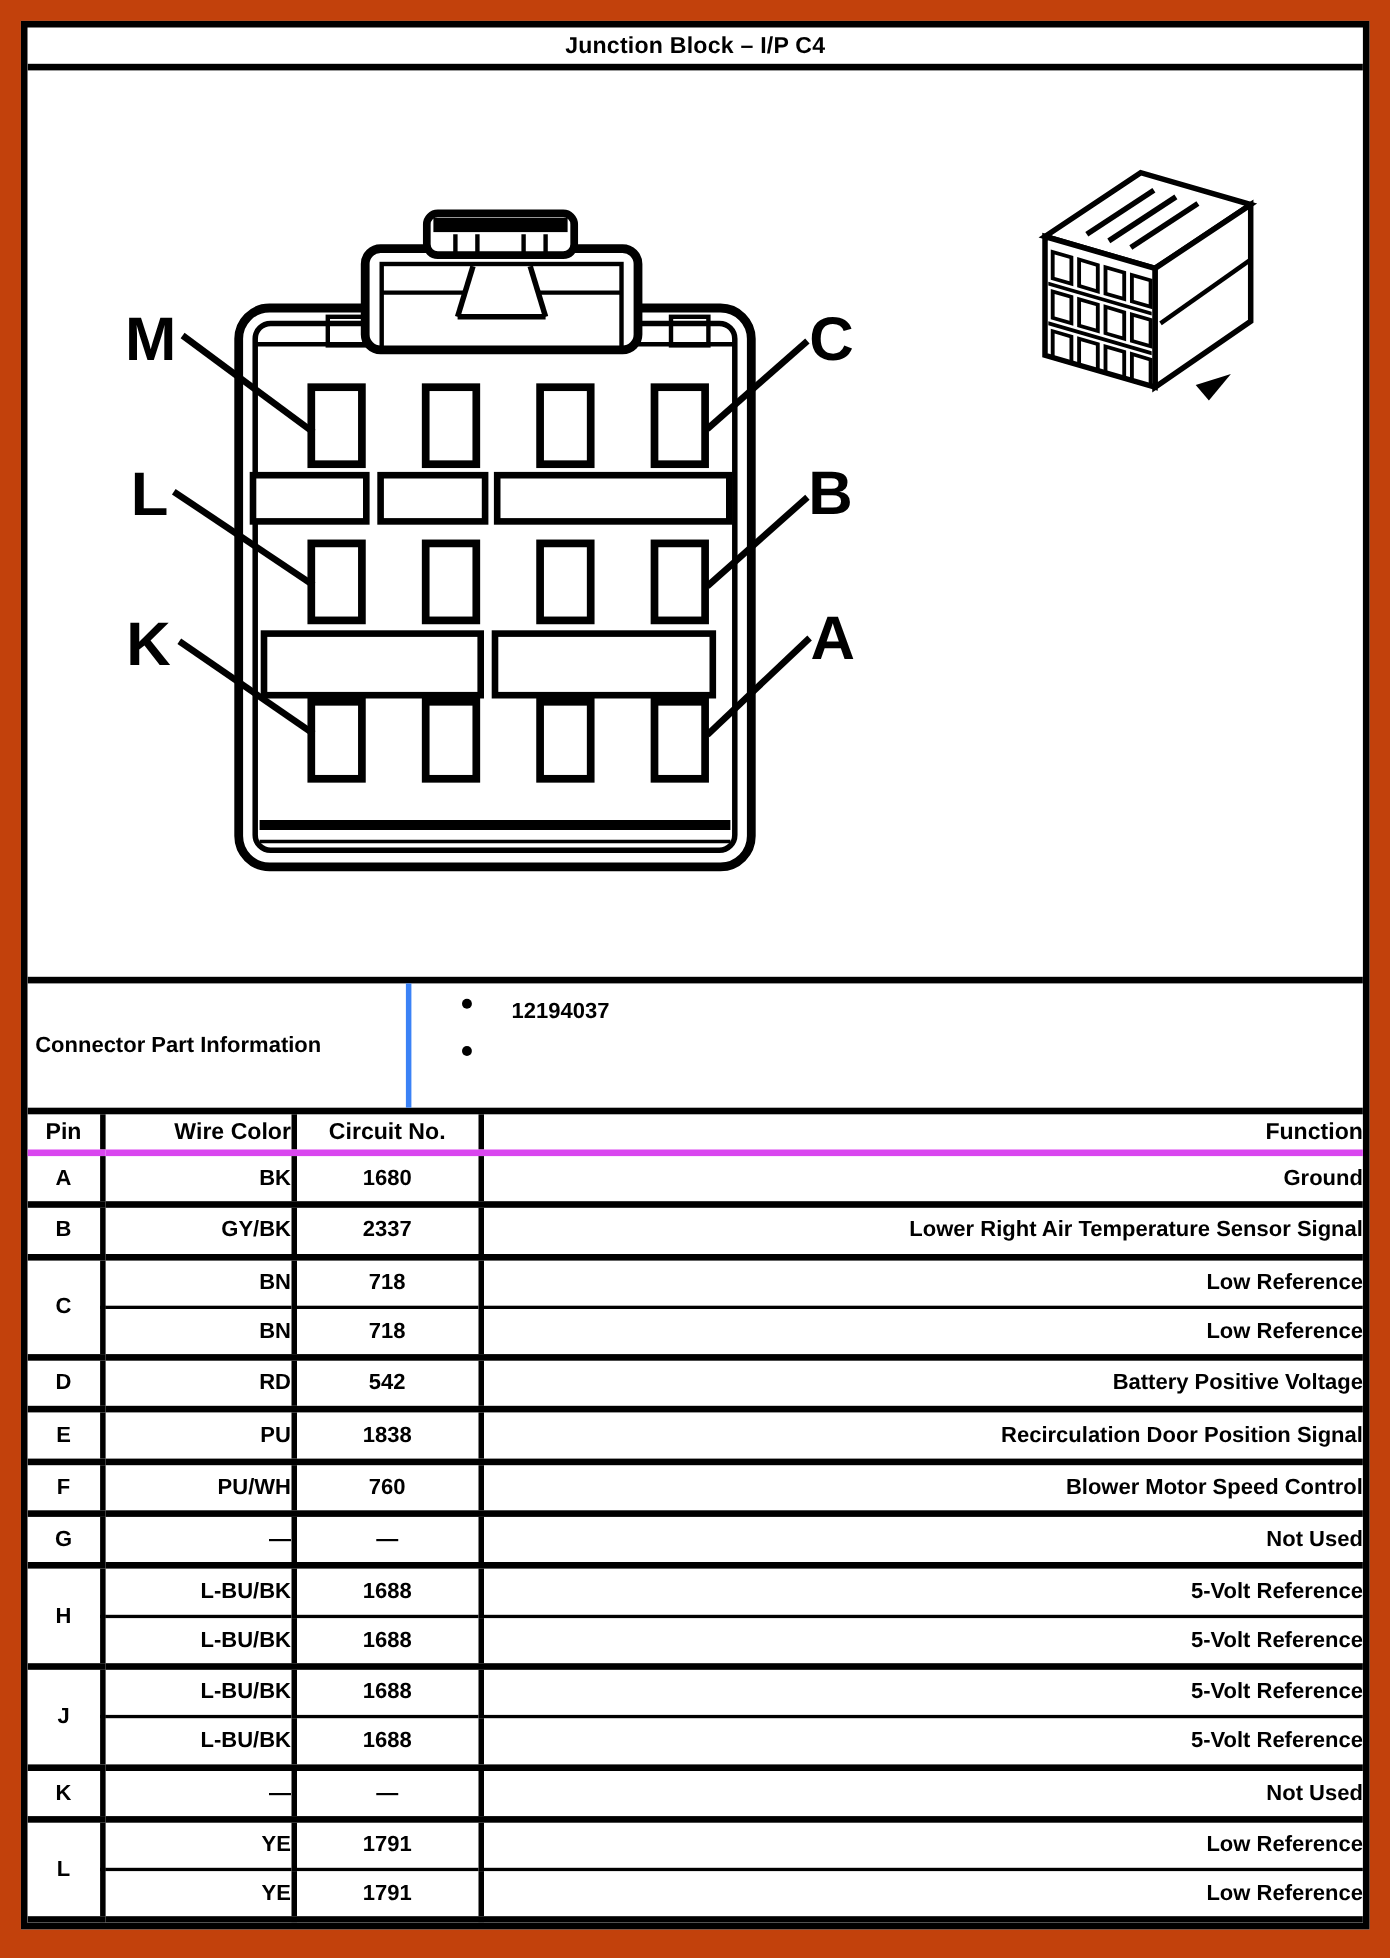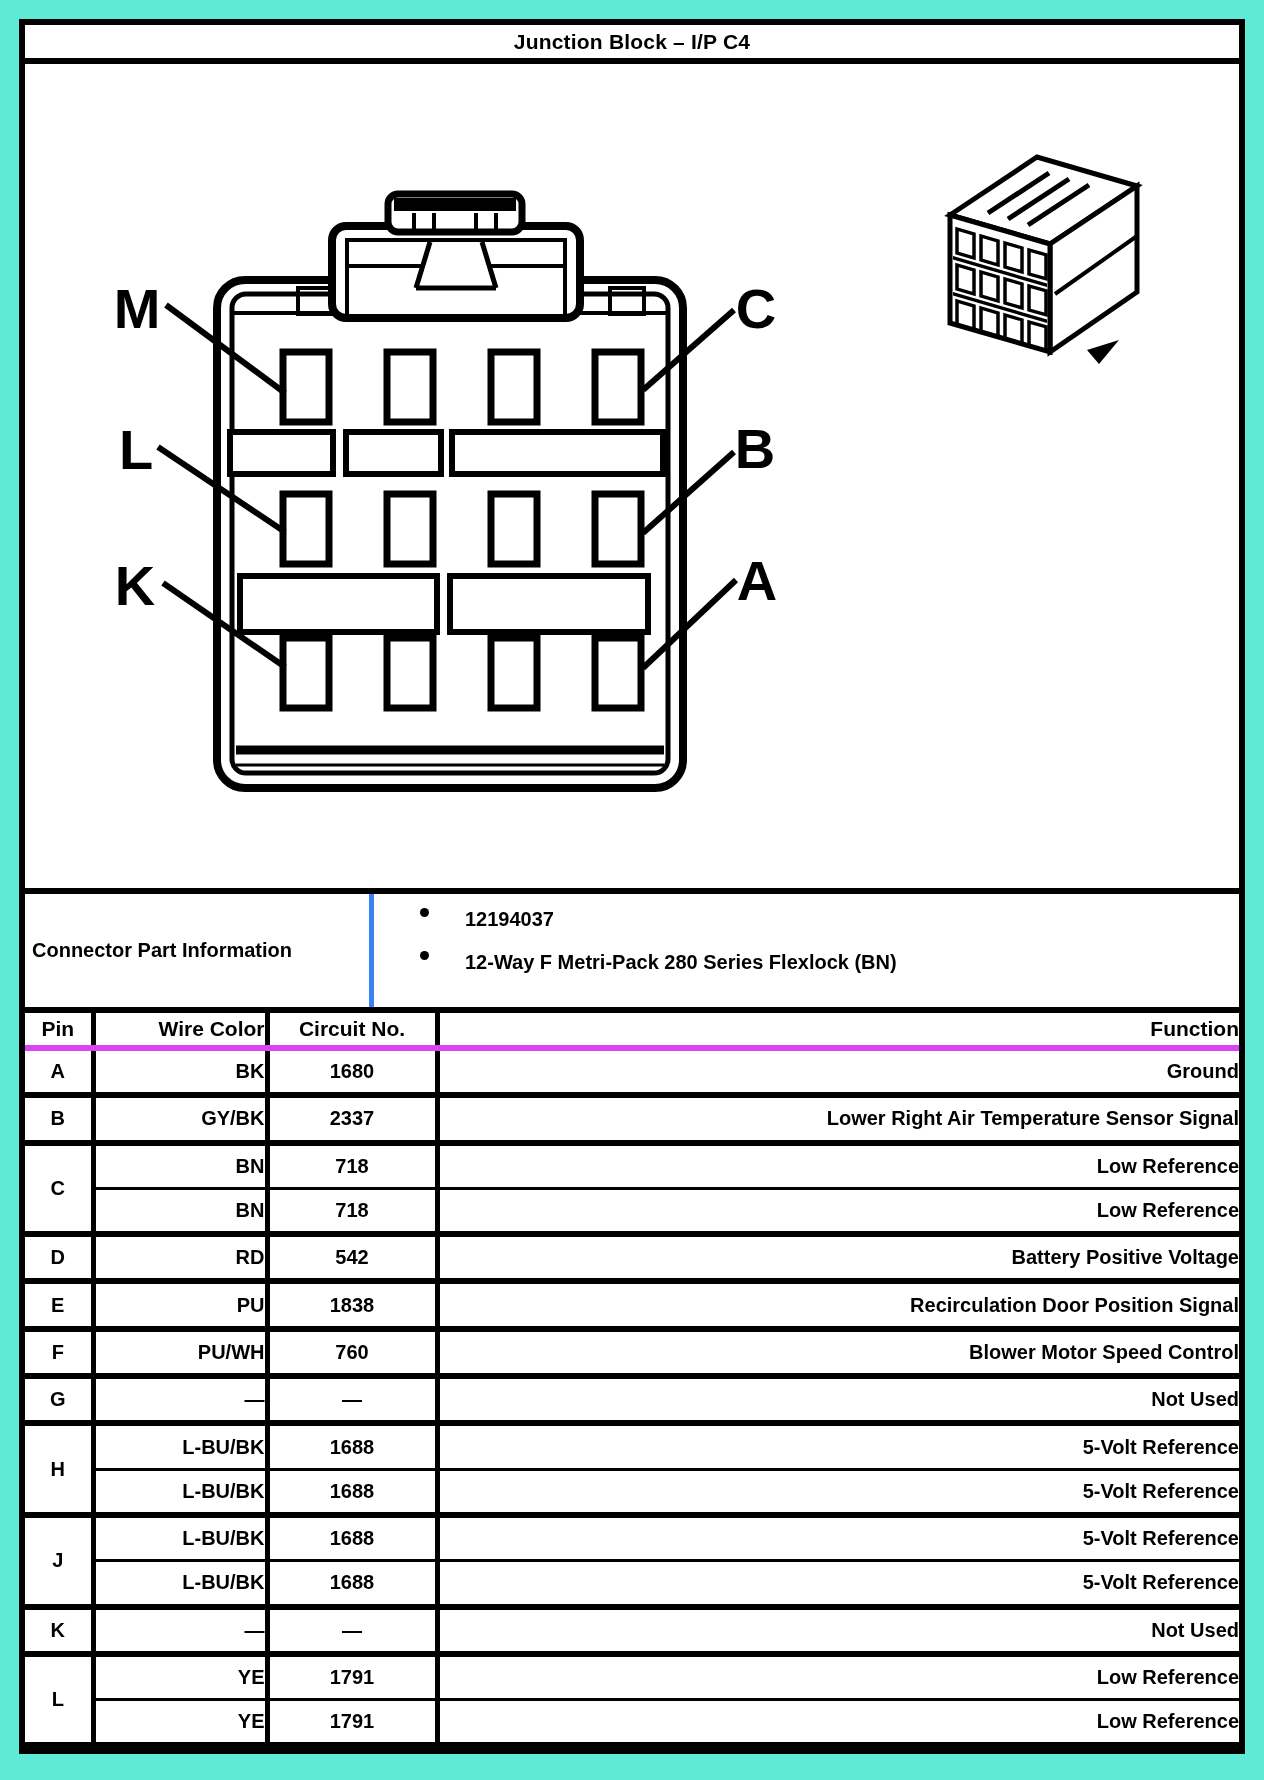--- a/index.html
+++ b/index.html
@@ -1,17 +1,17 @@
 <!DOCTYPE html>
 <html><head>
 <meta charset="utf-8">
 <style>
   html,body { margin:0; padding:0; background:#ffffff; }
   .page {
-    position:relative; width:1264px; height:1780px; background:#5eead4;
+    position:relative; width:1264px; height:1780px; background:#c2410c;
     font-family:"Liberation Sans", sans-serif; font-weight:bold; color:#000;
   }
   .frame {
     position:absolute; left:19px; top:19px; width:1226px; height:1735px;
     border:6px solid #000; box-sizing:border-box; overflow:hidden; background:#fff;
   }
   .title-bar {
     height:33px; border-bottom:6px solid #000;
     display:flex; align-items:center; justify-content:center;
     font-size:21px; letter-spacing:0.2px;
@@ -169,21 +169,20 @@
       <div class="label-cell">
         <span>Connector Part Information</span>
       </div>
       <div class="bullets-cell">
         <div class="bullet-item">
           <span class="dot"></span>
           <span>12194037</span>
         </div>
         <div class="bullet-item">
           <span class="dot"></span>
-          <span>12-Way F Metri-Pack 280 Series Flexlock (BN)</span>
         </div>
       </div>
     </div>
 
     <table class="pinout">
       <colgroup>
         <col class="c-pin">
           <col class="c-wire">
           <col class="c-circ">
           <col class="c-func">

